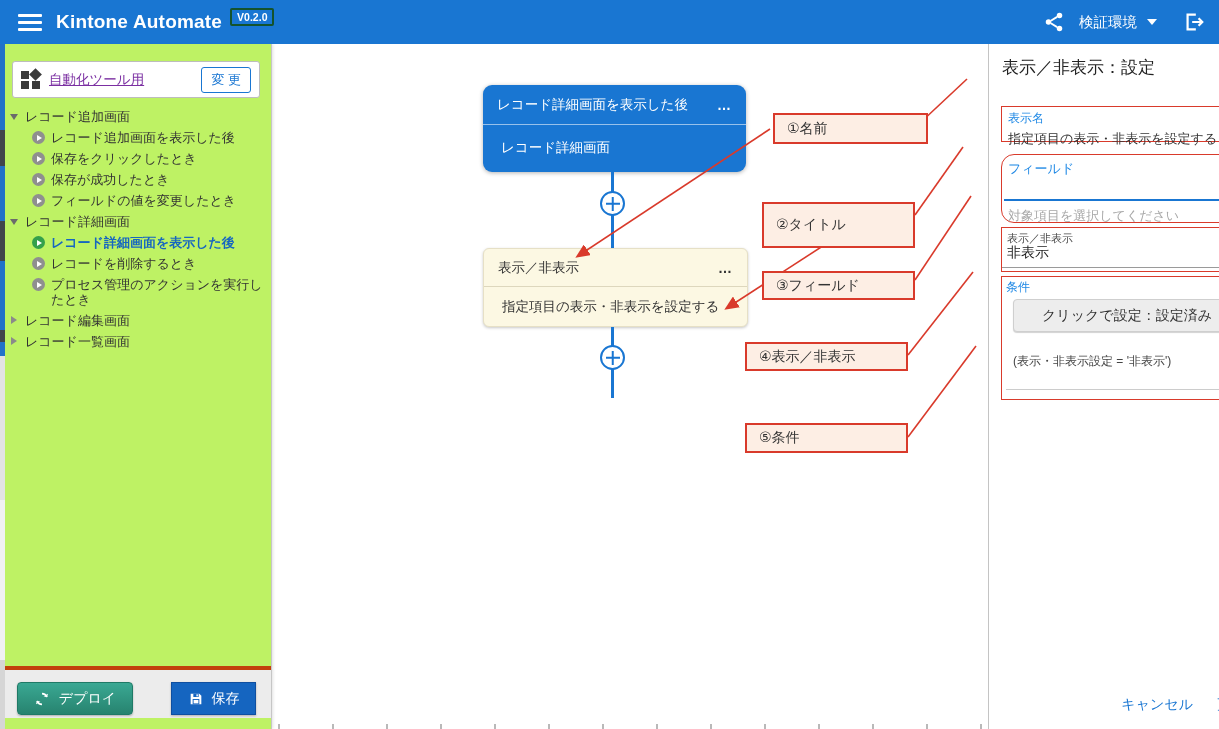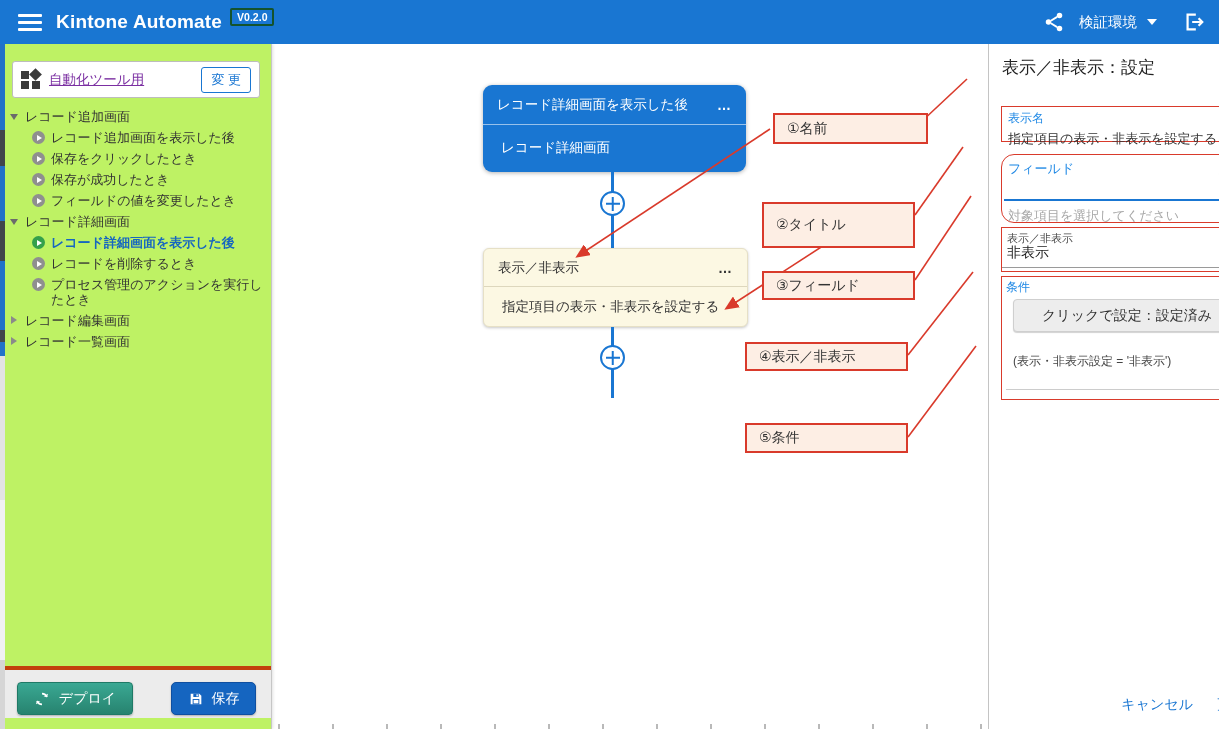--- a/index.html
+++ b/index.html
@@ -43,21 +43,21 @@
   .tree-arrow { width:0; height:0; border-left:4.5px solid transparent; border-right:4.5px solid transparent; border-top:6px solid #6b6b6b; margin:5px 7px 0 0; flex:none; }
   .tree-arrow.collapsed { border-top:4.5px solid transparent; border-bottom:4.5px solid transparent; border-left:6px solid #8a8a8a; border-right:none; margin:3px 8px 0 1px; }
   .tree-play { width:13px; height:13px; border-radius:50%; background:#8f8f8f; display:flex; align-items:center; justify-content:center; margin:1px 6px 0 0; flex:none; }
   .tree-play .tri { width:0; height:0; border-top:3px solid transparent; border-bottom:3px solid transparent; border-left:5px solid #fff; margin-left:1.5px; }
   .tree-play.green { background:#34a04c; }
   .tree-row.active .tree-label { color:#1666c1; font-weight:bold; }
   .tree-label { flex:1; }
 
   .sidebar-footer { position:absolute; left:0; right:0; top:622px; height:52px; background:#ececec; border-top:4px solid #c2410c; }
   .deploy-btn { position:absolute; left:17px; top:12px; width:116px; height:33px; border:1px solid #1f7a66; border-radius:4px; background:linear-gradient(#3aa893,#27836f); color:#fff; font-size:14px; display:flex; align-items:center; justify-content:center; gap:9px; cursor:pointer; box-shadow:0 1px 2px rgba(0,0,0,.25); font-family:inherit; }
-  .save-btn { position:absolute; left:171px; top:12px; width:85px; height:33px; border:1px solid #0f4fa0; border-radius:5px; background:#1565c0; color:#fff; font-size:14px; display:flex; align-items:center; justify-content:center; gap:8px; cursor:pointer; box-shadow:0 1px 2px rgba(0,0,0,.25); font-family:inherit; }
+  .save-btn { position:absolute; left:171px; top:12px; width:85px; height:33px; border:1px solid #0f4fa0; border-radius:0; background:#1565c0; color:#fff; font-size:14px; display:flex; align-items:center; justify-content:center; gap:8px; cursor:pointer; box-shadow:0 1px 2px rgba(0,0,0,.25); font-family:inherit; }
 
   
   .flow-node { position:absolute; border-radius:9px; box-shadow:0 1px 4px rgba(0,0,0,.3); overflow:hidden; cursor:pointer; }
   .node-blue { left:483px; top:85px; width:263px; height:87px; background:#1976d2; color:#fff; }
   .node-blue .node-header { height:40px; border-bottom:1px solid rgba(255,255,255,.55); }
   .node-blue .node-body { height:46px; }
   .node-yellow { left:483px; top:248px; width:265px; height:79px; background:#fcf8e3; border:1px solid #e6e0c6; color:#333; border-radius:6px; box-shadow:0 1px 3px rgba(0,0,0,.22); }
   .node-yellow .node-header { height:38px; border-bottom:1px solid #ddd7bd; }
   .node-yellow .node-body { height:39px; }
   .node-header, .node-body { display:flex; align-items:center; padding:0 14px; font-size:13.5px; }

